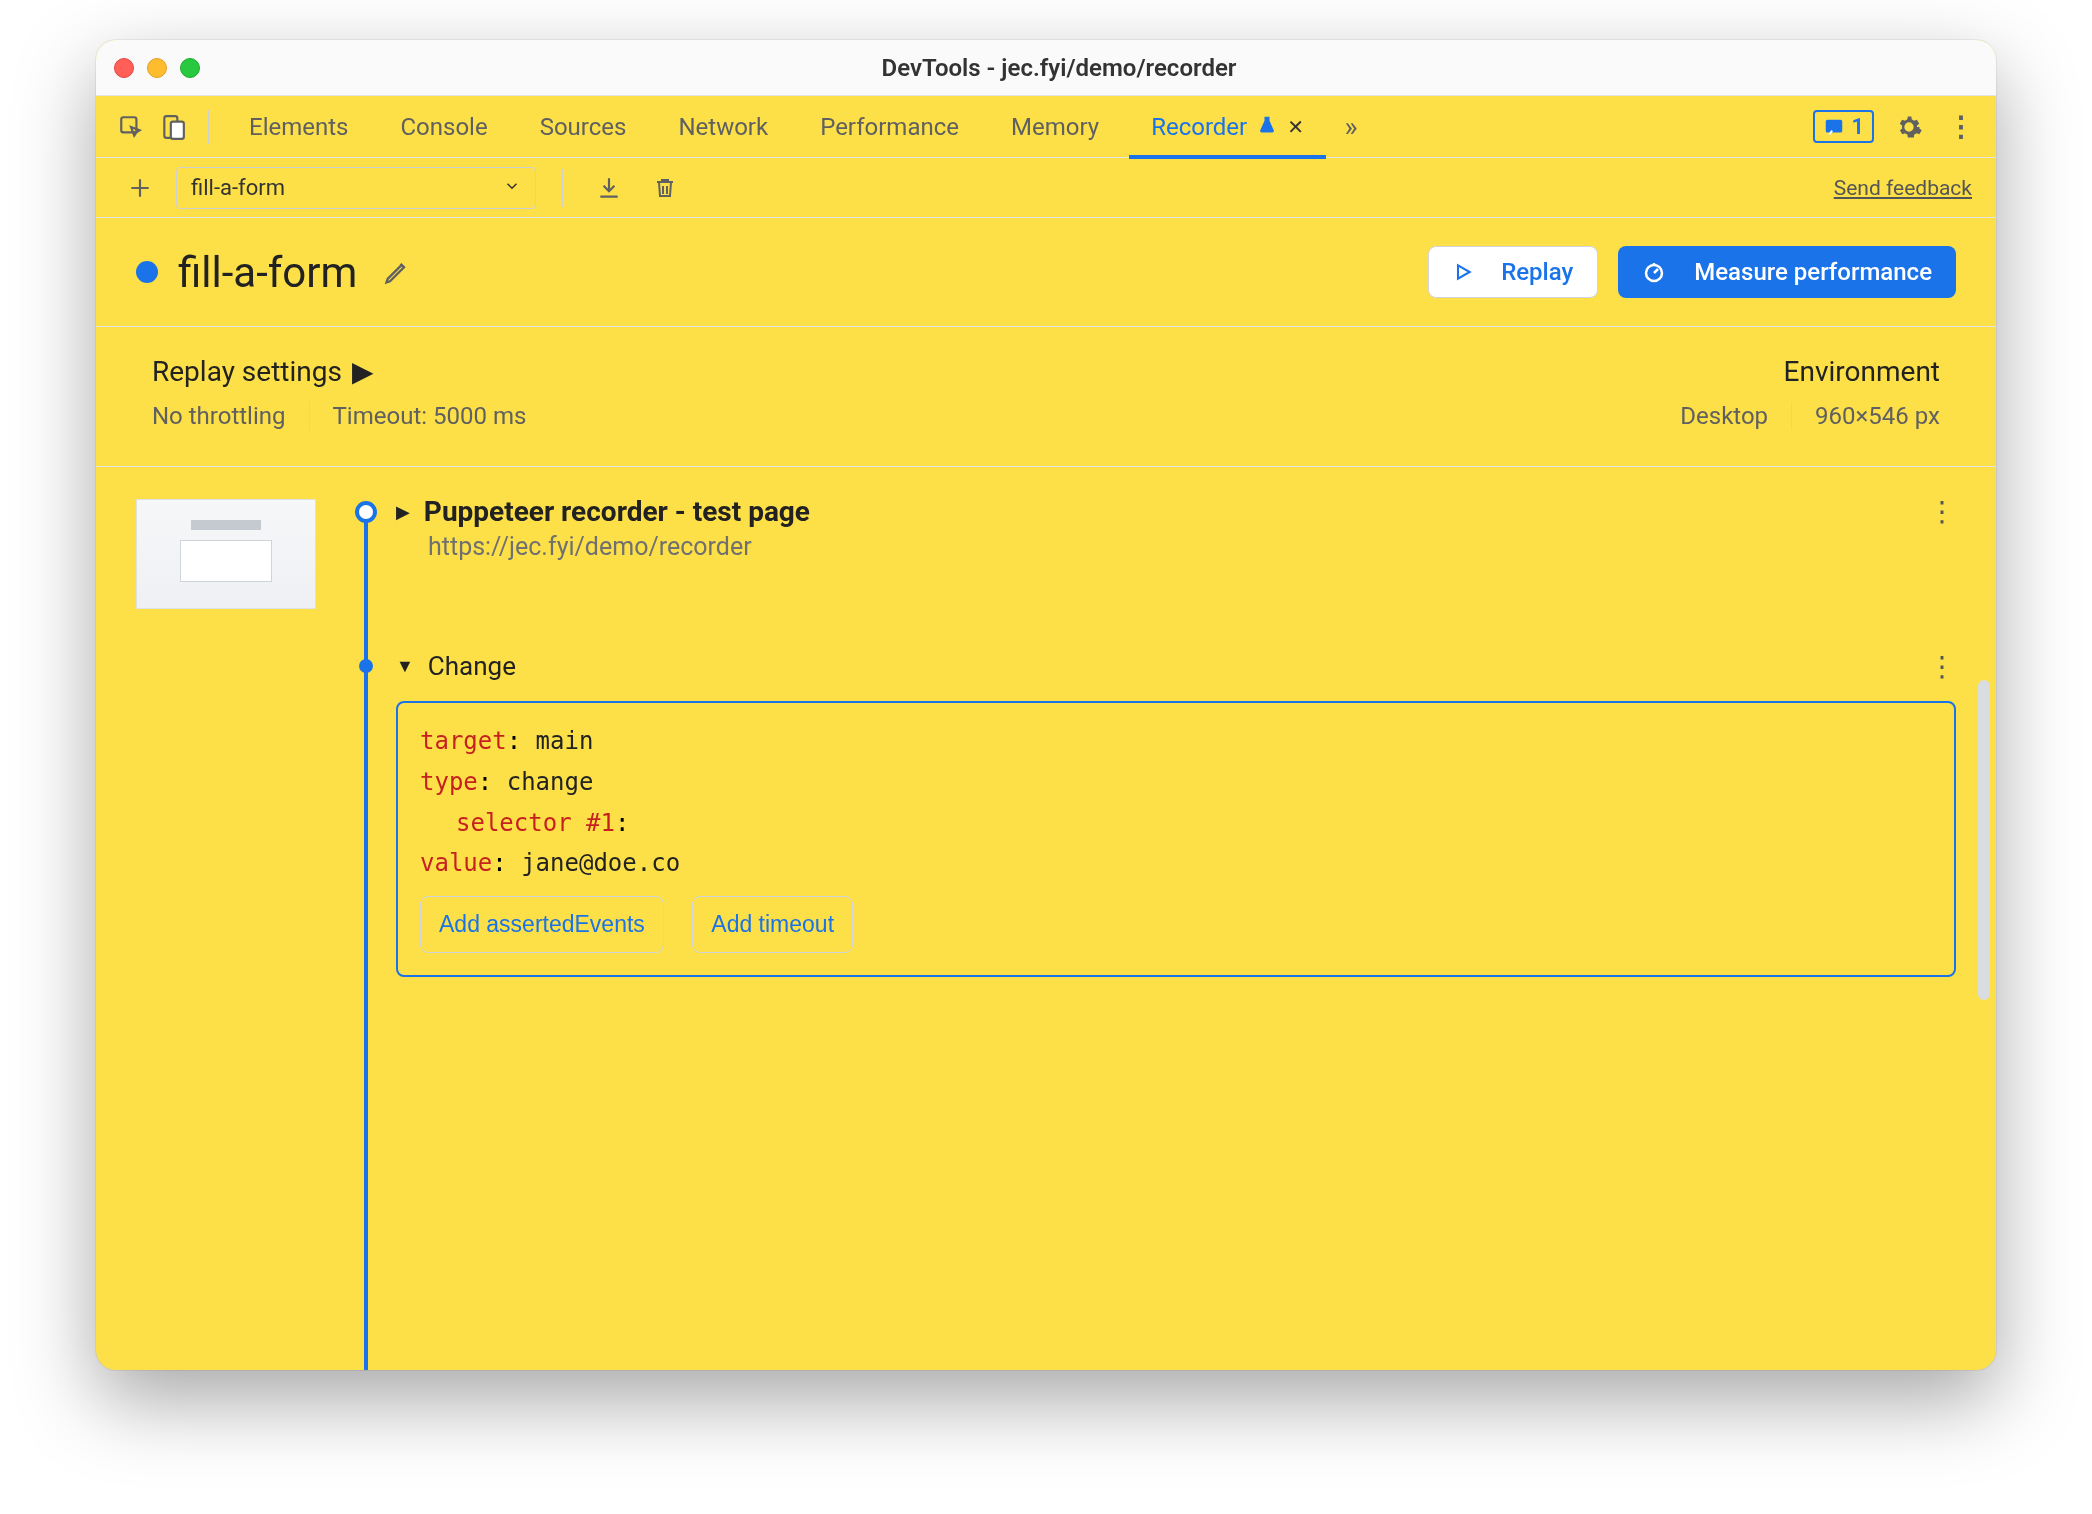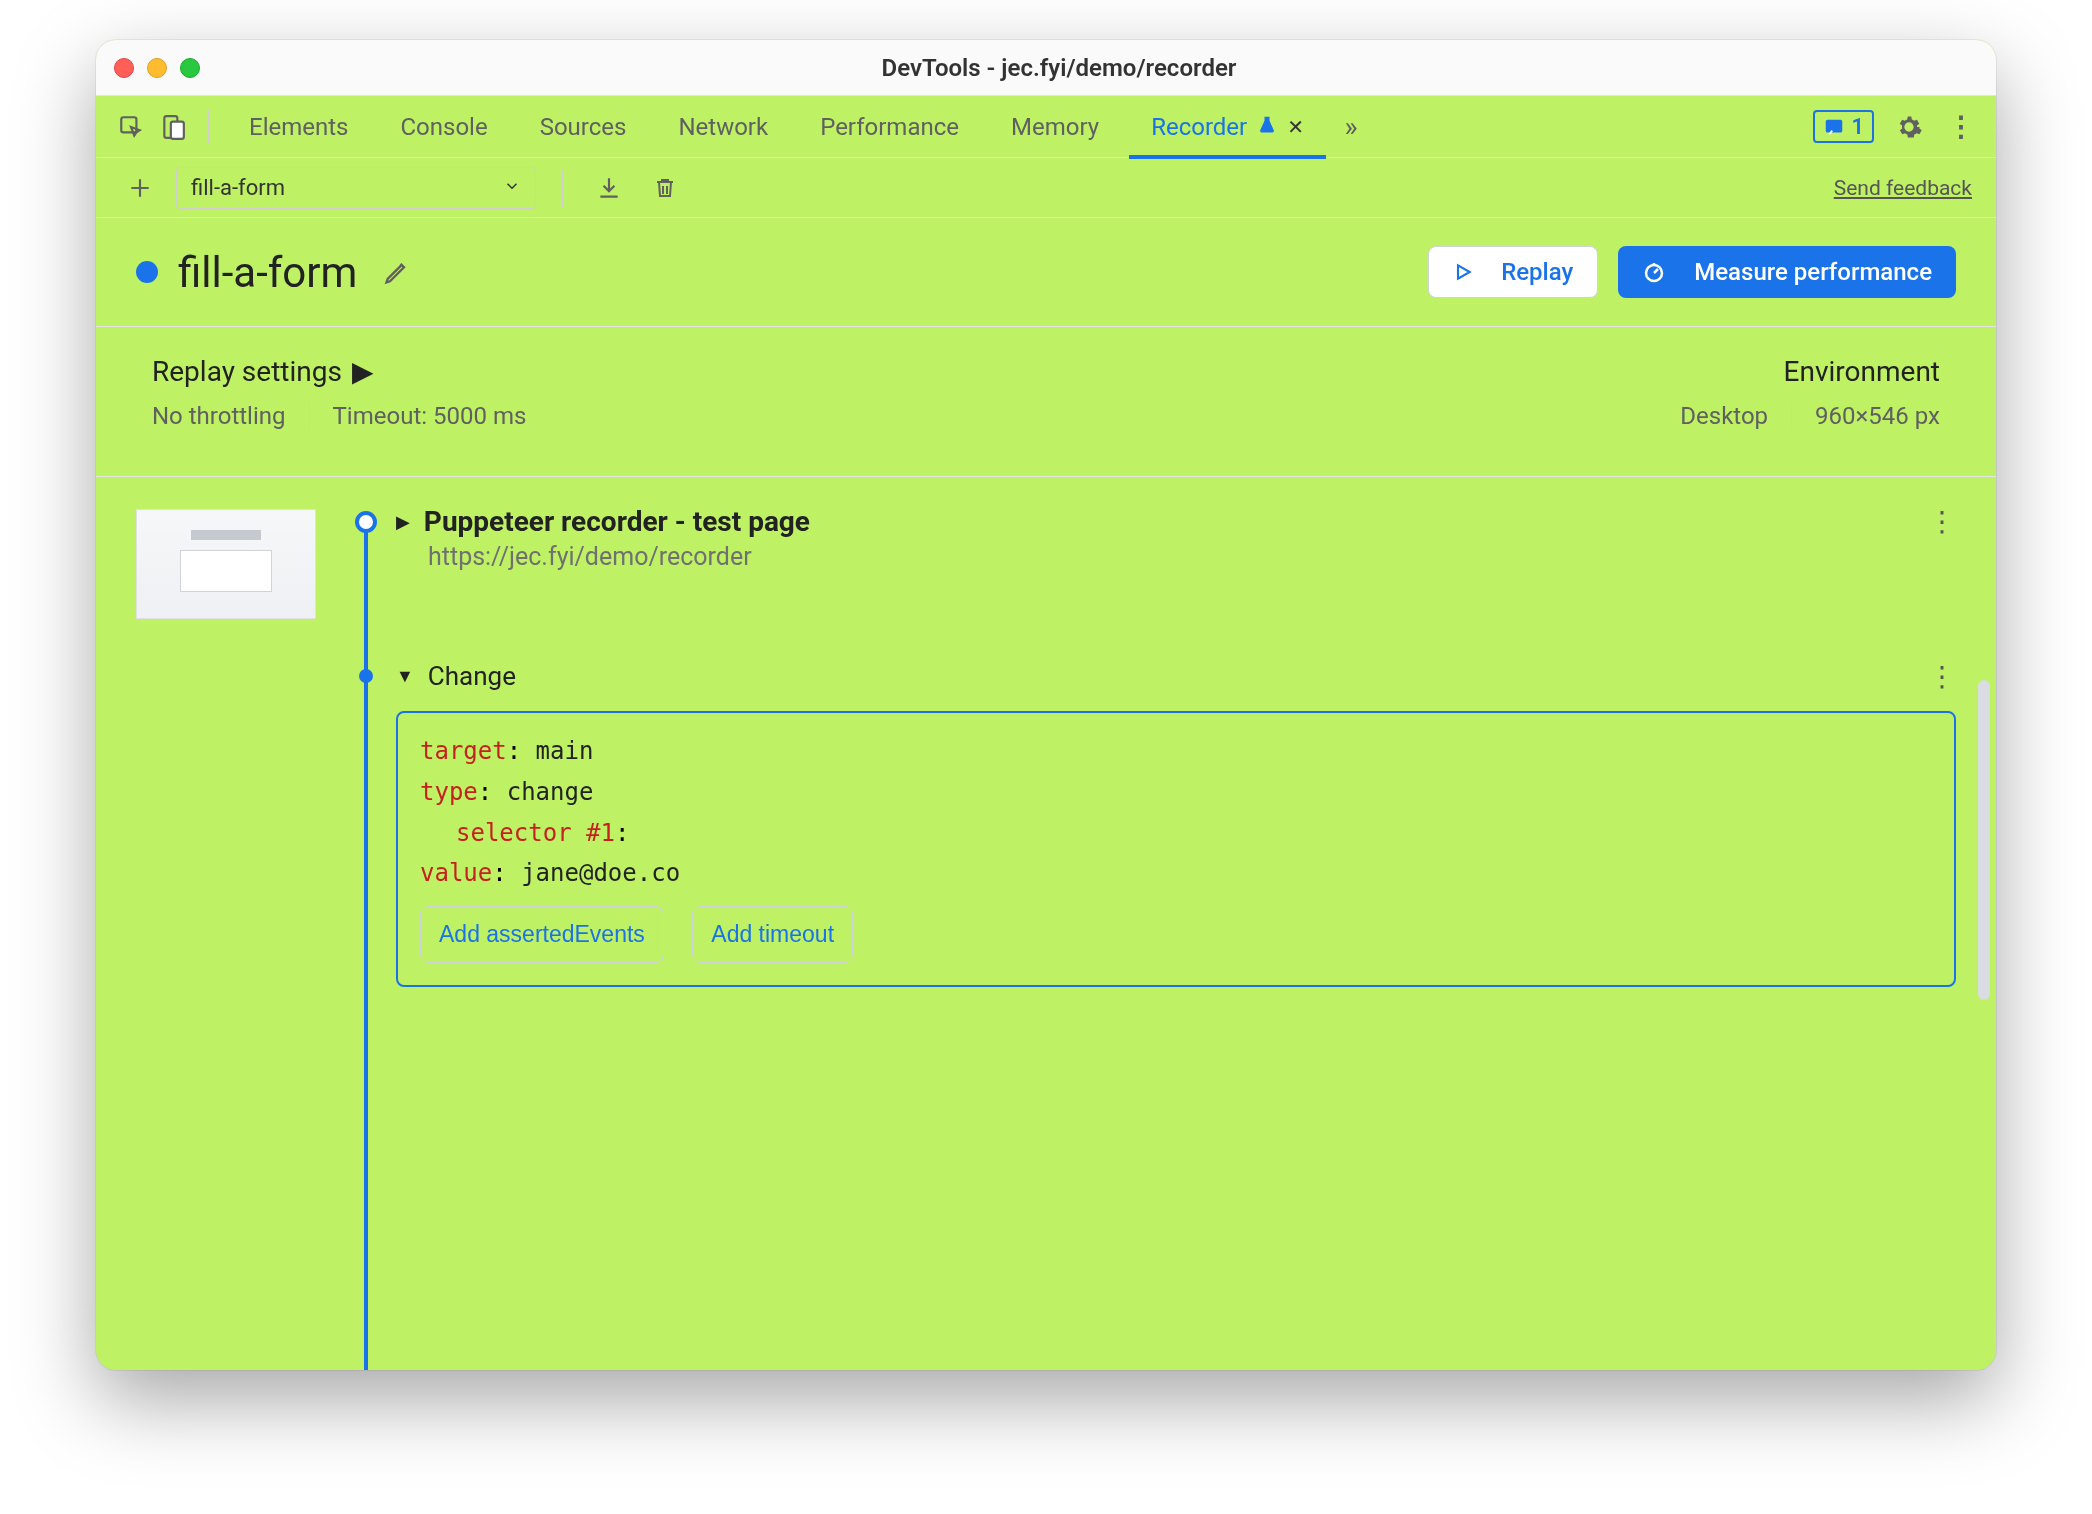--- a/index.html
+++ b/index.html
@@ -9,21 +9,21 @@
   display: flex;
   justify-content: center;
   align-items: flex-start;
   padding: 40px 30px;
   width: 2092px;
   height: 1514px;
 }
 .window {
   width: 1900px;
   height: 1330px;
-  background: #bef264;
+  background: #fde047;
   border-radius: 20px;
   box-shadow: 0 30px 80px rgba(0,0,0,.35), 0 0 0 1px rgba(0,0,0,.06);
   overflow: hidden;
   display: flex;
   flex-direction: column;
   position: relative;
 }
 
 
 .titlebar {
@@ -110,21 +110,21 @@
   height: 52px; padding: 0 24px; border-radius: 8px;
   display: inline-flex; align-items: center; gap: 28px;
   font-size: 24px; font-weight: 500;
 }
 .btn-outline { border: 1.5px solid #cfd4dc; color: #1a73e8; background: #fff; }
 .btn-primary { background: #1a73e8; color: #fff; border: none; }
 
 
 .settings {
   display: flex;
-  padding: 28px 56px 46px;
+  padding: 28px 56px 36px;
   border-bottom: 1px solid #e4e4e4;
   justify-content: flex-end;
 }
 .set-left, .set-right { display: flex; flex-direction: column; gap: 14px; }
 .set-right { margin-left: auto; text-align: right; }
 .set-title { font-size: 28px; color: #222; display: flex; align-items: center; gap: 10px; }
 .set-vals { font-size: 24px; color: #606060; display: flex; gap: 23px; align-items: center; }
 .vsep2 { width: 1px; height: 28px; background: #d0d0d0; }
 
 

